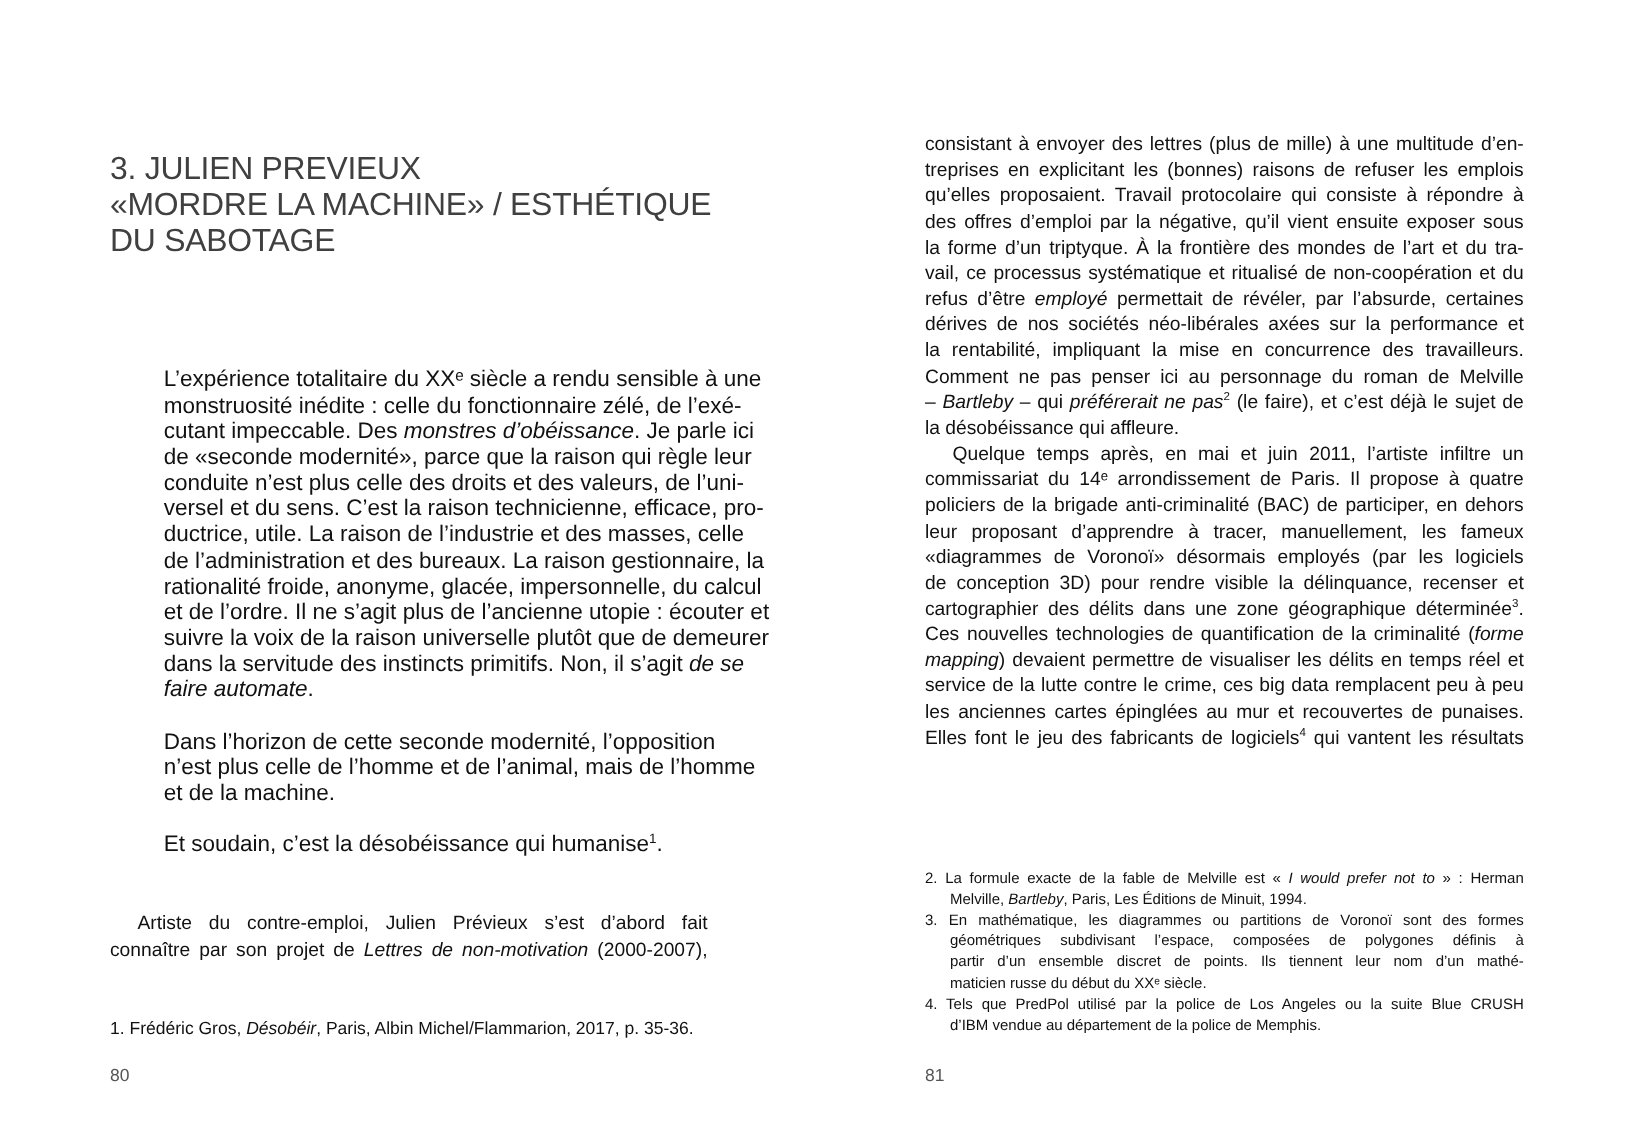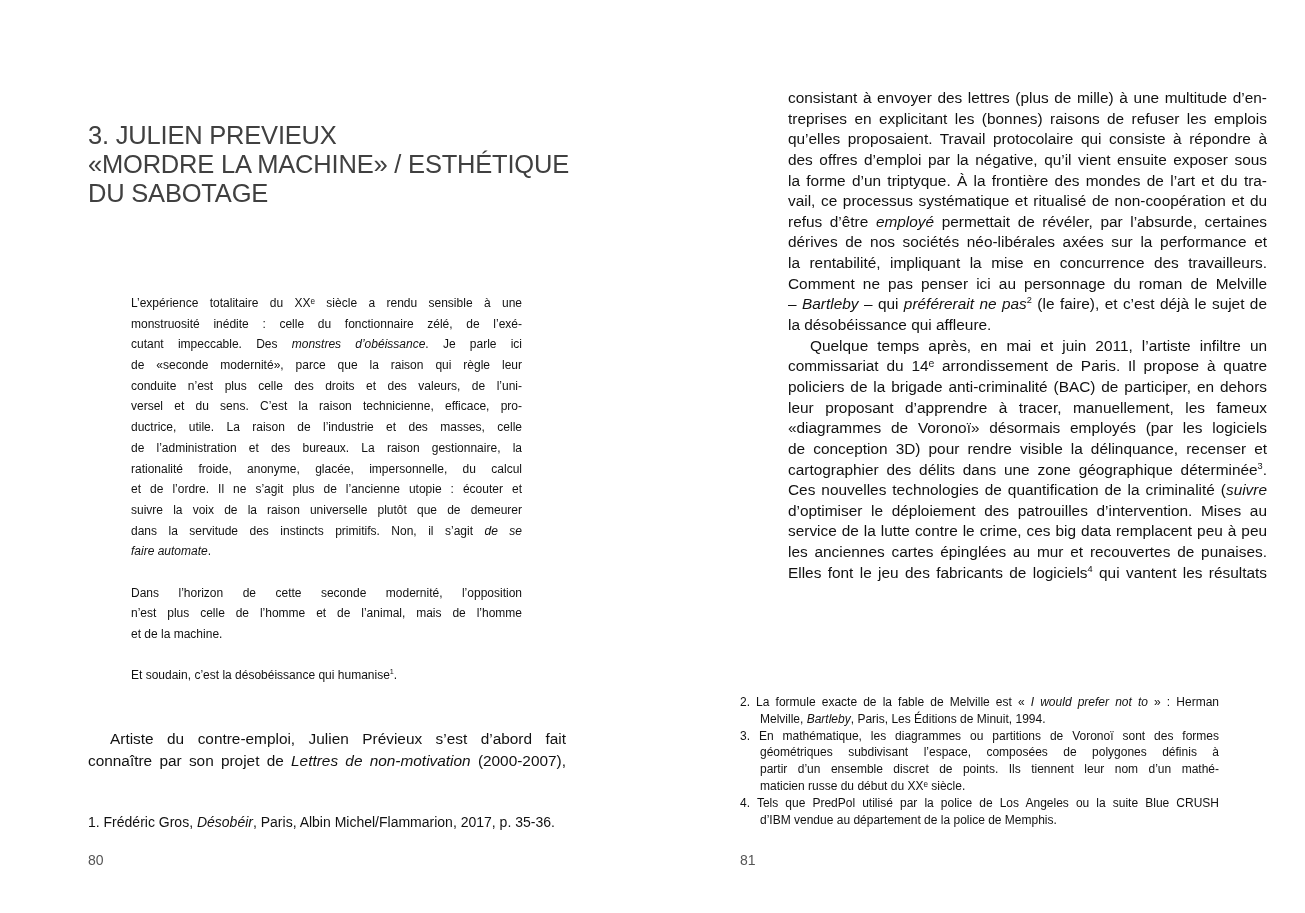--- a/index.html
+++ b/index.html
@@ -2,30 +2,30 @@
 <html><head>
   <meta charset="utf-8">
   <style>
     html, body { margin: 0; padding: 0; background: #ffffff; }
     body { width: 1305px; height: 913px; position: relative; overflow: hidden; color: #111; font-family: "Liberation Sans", "DejaVu Sans", sans-serif; }
     .page { position: absolute; top: 0; height: 913px; }
     .page-left { left: 0; width: 652px; }
     .page-right { left: 652px; width: 653px; }
     .title { position: absolute; left: 88px; top: 104px; width: 500px; font-size: 25.5px; line-height: 29px; font-weight: normal; letter-spacing: -0.2px; color: #404040; }
     .title div { white-space: nowrap; }
-    .line { font-size: 12px; height: 20.7px; line-height: 20.7px; white-space: nowrap; text-align: justify; text-align-last: justify; overflow: visible; }
+    .line { font-size: 18px; height: 20.7px; line-height: 20.7px; white-space: nowrap; text-align: justify; text-align-last: justify; overflow: visible; }
     .line.last { text-align-last: left; }
     .line.indent { text-indent: 22px; }
     .quote { position: absolute; left: 131px; top: 293px; width: 391px; }
     .quote .gap { height: 20.7px; }
     .body-left { position: absolute; left: 88px; top: 728px; width: 478px; }
     .body-left .line { font-size: 15.4px; height: 21.5px; line-height: 21.5px; }
     .fn-left { position: absolute; left: 88px; top: 813px; width: 480px; font-size: 14px; line-height: 19px; white-space: nowrap; }
     .pagenum { position: absolute; font-size: 14px; color: #555; top: 852px; }
-    .body-right { position: absolute; left: 88px; top: 88px; width: 479px; margin-left: 48px; }
+    .body-right { position: absolute; left: 88px; top: 106px; width: 479px; }
     .body-right .line { font-size: 15.4px; height: 20.65px; line-height: 20.65px; }
     .fn-right { position: absolute; left: 88px; top: 694px; width: 479px; }
     .fn-right .line { font-size: 12px; height: 16.8px; line-height: 16.8px; }
     .fn-right .line.hang { padding-left: 20px; }
     sup { font-size: 0.6em; line-height: 0; vertical-align: super; }
     i { font-style: italic; }
   </style>
 </head>
 <body>
 
@@ -86,22 +86,22 @@
       <div class="line">Comment ne pas penser ici au personnage du roman de Melville</div>
       <div class="line">– <i>Bartleby</i> – qui <i>préférerait ne pas</i><sup>2</sup> (le faire), et c’est déjà le sujet de</div>
       <div class="line last">la désobéissance qui affleure.</div>
       <div class="line indent">Quelque temps après, en mai et juin 2011, l’artiste infiltre un</div>
       <div class="line">commissariat du 14ᵉ arrondissement de Paris. Il propose à quatre</div>
       <div class="line">policiers de la brigade anti-criminalité (BAC) de participer, en dehors</div>
       <div class="line">leur proposant d’apprendre à tracer, manuellement, les fameux</div>
       <div class="line">«diagrammes de Voronoï» désormais employés (par les logiciels</div>
       <div class="line">de conception 3D) pour rendre visible la délinquance, recenser et</div>
       <div class="line">cartographier des délits dans une zone géographique déterminée<sup>3</sup>.</div>
-      <div class="line">Ces nouvelles technologies de quantification de la criminalité (<i>suivre</i></div>
-      <div class="line">d’optimiser le déploiement des patrouilles d’intervention. Mises au</div>
+      <div class="line">Ces nouvelles technologies de quantification de la criminalité (<i>forme</i></div>
+      <div class="line"><i>mapping</i>) devaient permettre de visualiser les délits en temps réel et</div>
       <div class="line">service de la lutte contre le crime, ces big data remplacent peu à peu</div>
       <div class="line">les anciennes cartes épinglées au mur et recouvertes de punaises.</div>
       <div class="line">Elles font le jeu des fabricants de logiciels<sup>4</sup> qui vantent les résultats</div>
     </div>
   <div class="fn-right" id="fn-right">
       <div>
         <div class="line">2. La formule exacte de la fable de Melville est « <i>I would prefer not to</i> » : Herman</div>
         <div class="line last hang">Melville, <i>Bartleby</i>, Paris, Les Éditions de Minuit, 1994.</div>
       </div>
       <div>

